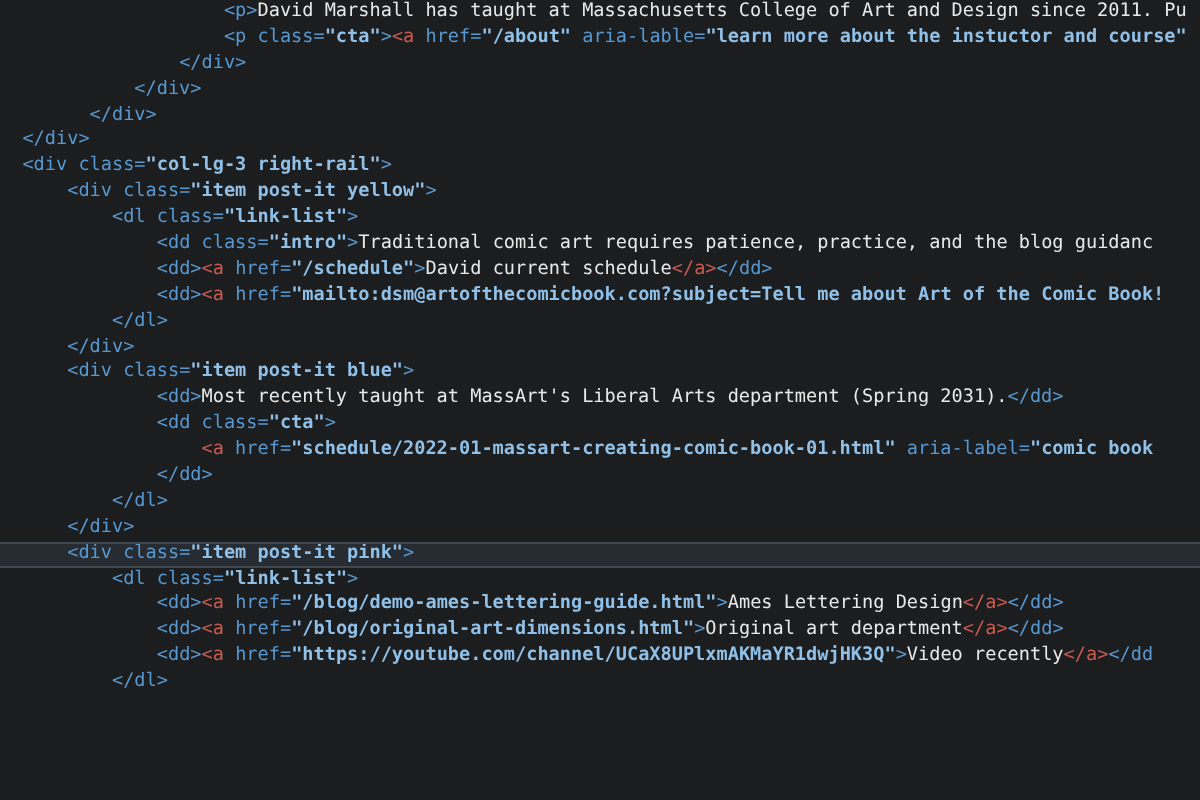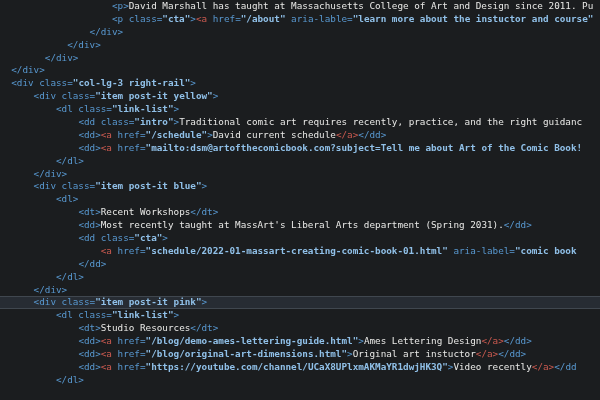--- a/index.html
+++ b/index.html
@@ -44,35 +44,32 @@
   <div id="code-area">
       <div class="line"><span>                    </span><span class="tok-tag">&lt;p&gt;</span><span class="tok-txt">David Marshall has taught at Massachusetts College of Art and Design since 2011. Pu</span></div>
       <div class="line"><span>                    </span><span class="tok-tag">&lt;p class=</span><span class="tok-val">"cta"</span><span class="tok-tag">&gt;</span><span class="tok-a">&lt;a</span><span class="tok-tag"> href=</span><span class="tok-val">"/about"</span><span class="tok-tag"> aria-lable=</span><span class="tok-val">"learn more about the instuctor and course"</span></div>
       <div class="line"><span>                </span><span class="tok-tag">&lt;/div&gt;</span></div>
       <div class="line"><span>            </span><span class="tok-tag">&lt;/div&gt;</span></div>
       <div class="line"><span>        </span><span class="tok-tag">&lt;/div&gt;</span></div>
       <div class="line"><span>  </span><span class="tok-tag">&lt;/div&gt;</span></div>
       <div class="line"><span>  </span><span class="tok-tag">&lt;div class=</span><span class="tok-val">"col-lg-3 right-rail"</span><span class="tok-tag">&gt;</span></div>
       <div class="line"><span>      </span><span class="tok-tag">&lt;div class=</span><span class="tok-val">"item post-it yellow"</span><span class="tok-tag">&gt;</span></div>
       <div class="line"><span>          </span><span class="tok-tag">&lt;dl class=</span><span class="tok-val">"link-list"</span><span class="tok-tag">&gt;</span></div>
-      <div class="line"><span>              </span><span class="tok-tag">&lt;dd class=</span><span class="tok-val">"intro"</span><span class="tok-tag">&gt;</span><span class="tok-txt">Traditional comic art requires recently, practice, and the right guidanc</span></div>
+      <div class="line"><span>              </span><span class="tok-tag">&lt;dd class=</span><span class="tok-val">"intro"</span><span class="tok-tag">&gt;</span><span class="tok-txt">Traditional comic art requires patience, practice, and the blog guidanc</span></div>
       <div class="line"><span>              </span><span class="tok-tag">&lt;dd&gt;</span><span class="tok-a">&lt;a</span><span class="tok-tag"> href=</span><span class="tok-val">"/schedule"</span><span class="tok-tag">&gt;</span><span class="tok-txt">David current schedule</span><span class="tok-a">&lt;/a&gt;</span><span class="tok-tag">&lt;/dd&gt;</span></div>
       <div class="line"><span>              </span><span class="tok-tag">&lt;dd&gt;</span><span class="tok-a">&lt;a</span><span class="tok-tag"> href=</span><span class="tok-val">"mailto:dsm@artofthecomicbook.com?subject=Tell me about Art of the Comic Book!</span></div>
       <div class="line"><span>          </span><span class="tok-tag">&lt;/dl&gt;</span></div>
       <div class="line"><span>      </span><span class="tok-tag">&lt;/div&gt;</span></div>
       <div class="line"><span>      </span><span class="tok-tag">&lt;div class=</span><span class="tok-val">"item post-it blue"</span><span class="tok-tag">&gt;</span></div>
-      <div class="line"><span>          </span><span class="tok-tag">&lt;dl&gt;</span></div>
-      <div class="line"><span>              </span><span class="tok-tag">&lt;dt&gt;</span><span class="tok-txt">Recent Workshops</span><span class="tok-tag">&lt;/dt&gt;</span></div>
       <div class="line"><span>              </span><span class="tok-tag">&lt;dd&gt;</span><span class="tok-txt">Most recently taught at MassArt's Liberal Arts department (Spring 2031).</span><span class="tok-tag">&lt;/dd&gt;</span></div>
       <div class="line"><span>              </span><span class="tok-tag">&lt;dd class=</span><span class="tok-val">"cta"</span><span class="tok-tag">&gt;</span></div>
       <div class="line"><span>                  </span><span class="tok-a">&lt;a</span><span class="tok-tag"> href=</span><span class="tok-val">"schedule/2022-01-massart-creating-comic-book-01.html"</span><span class="tok-tag"> aria-label=</span><span class="tok-val">"comic book </span></div>
       <div class="line"><span>              </span><span class="tok-tag">&lt;/dd&gt;</span></div>
       <div class="line"><span>          </span><span class="tok-tag">&lt;/dl&gt;</span></div>
       <div class="line"><span>      </span><span class="tok-tag">&lt;/div&gt;</span></div>
       <div class="line highlight"><span>      </span><span class="tok-tag">&lt;div class=</span><span class="tok-val">"item post-it pink"</span><span class="tok-tag">&gt;</span></div>
       <div class="line"><span>          </span><span class="tok-tag">&lt;dl class=</span><span class="tok-val">"link-list"</span><span class="tok-tag">&gt;</span></div>
-      <div class="line"><span>              </span><span class="tok-tag">&lt;dt&gt;</span><span class="tok-txt">Studio Resources</span><span class="tok-tag">&lt;/dt&gt;</span></div>
       <div class="line"><span>              </span><span class="tok-tag">&lt;dd&gt;</span><span class="tok-a">&lt;a</span><span class="tok-tag"> href=</span><span class="tok-val">"/blog/demo-ames-lettering-guide.html"</span><span class="tok-tag">&gt;</span><span class="tok-txt">Ames Lettering Design</span><span class="tok-a">&lt;/a&gt;</span><span class="tok-tag">&lt;/dd&gt;</span></div>
-      <div class="line"><span>              </span><span class="tok-tag">&lt;dd&gt;</span><span class="tok-a">&lt;a</span><span class="tok-tag"> href=</span><span class="tok-val">"/blog/original-art-dimensions.html"</span><span class="tok-tag">&gt;</span><span class="tok-txt">Original art instuctor</span><span class="tok-a">&lt;/a&gt;</span><span class="tok-tag">&lt;/dd&gt;</span></div>
+      <div class="line"><span>              </span><span class="tok-tag">&lt;dd&gt;</span><span class="tok-a">&lt;a</span><span class="tok-tag"> href=</span><span class="tok-val">"/blog/original-art-dimensions.html"</span><span class="tok-tag">&gt;</span><span class="tok-txt">Original art department</span><span class="tok-a">&lt;/a&gt;</span><span class="tok-tag">&lt;/dd&gt;</span></div>
       <div class="line"><span>              </span><span class="tok-tag">&lt;dd&gt;</span><span class="tok-a">&lt;a</span><span class="tok-tag"> href=</span><span class="tok-val">"https://youtube.com/channel/UCaX8UPlxmAKMaYR1dwjHK3Q"</span><span class="tok-tag">&gt;</span><span class="tok-txt">Video recently</span><span class="tok-a">&lt;/a&gt;</span><span class="tok-tag">&lt;/dd</span></div>
       <div class="line"><span>          </span><span class="tok-tag">&lt;/dl&gt;</span></div>
     </div>
 </div>
 
 </body></html>

